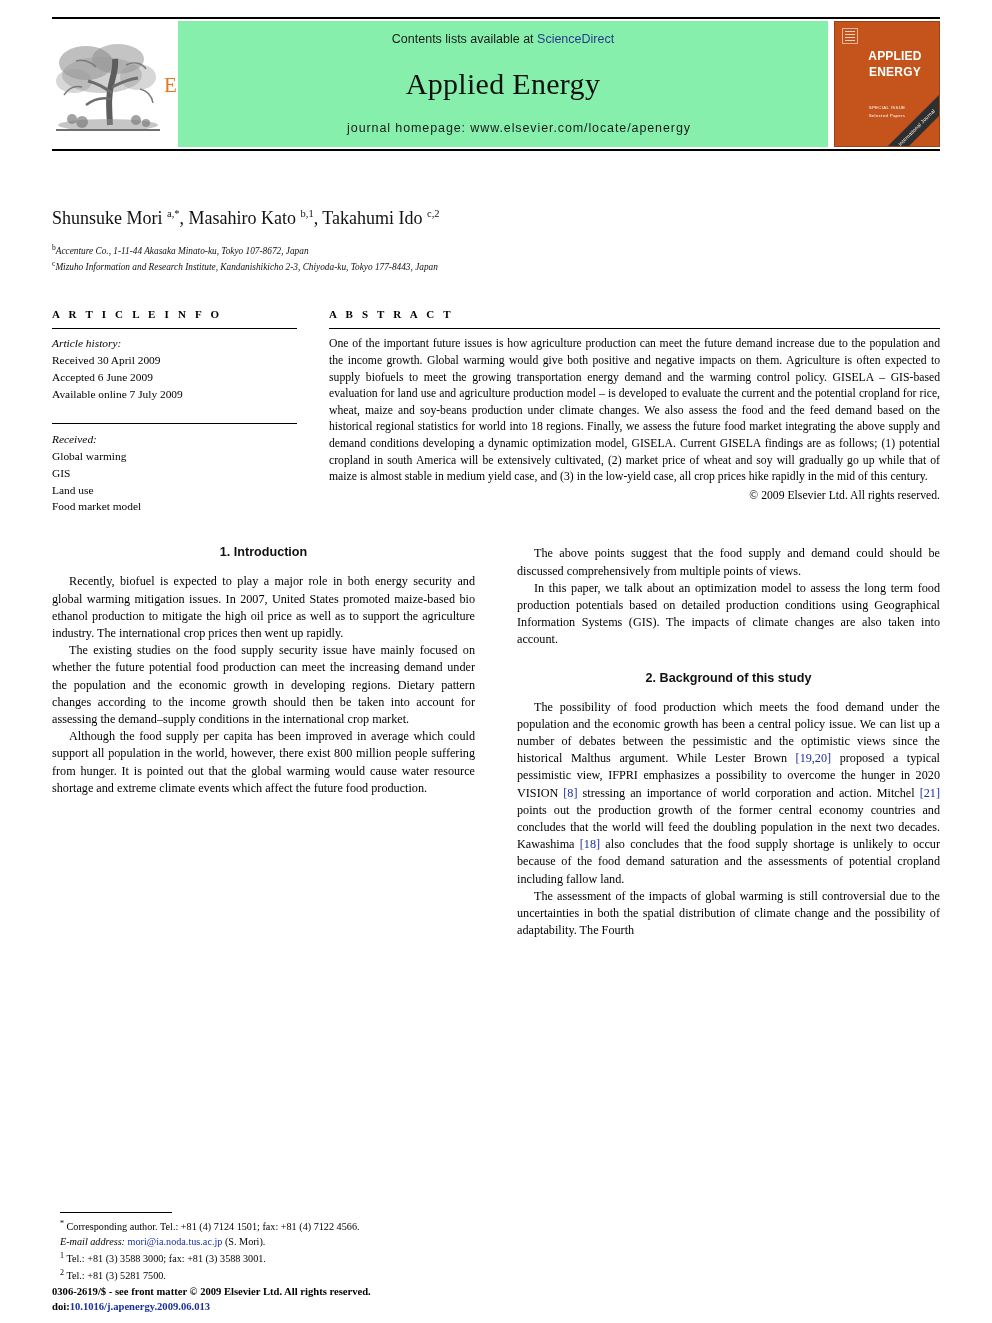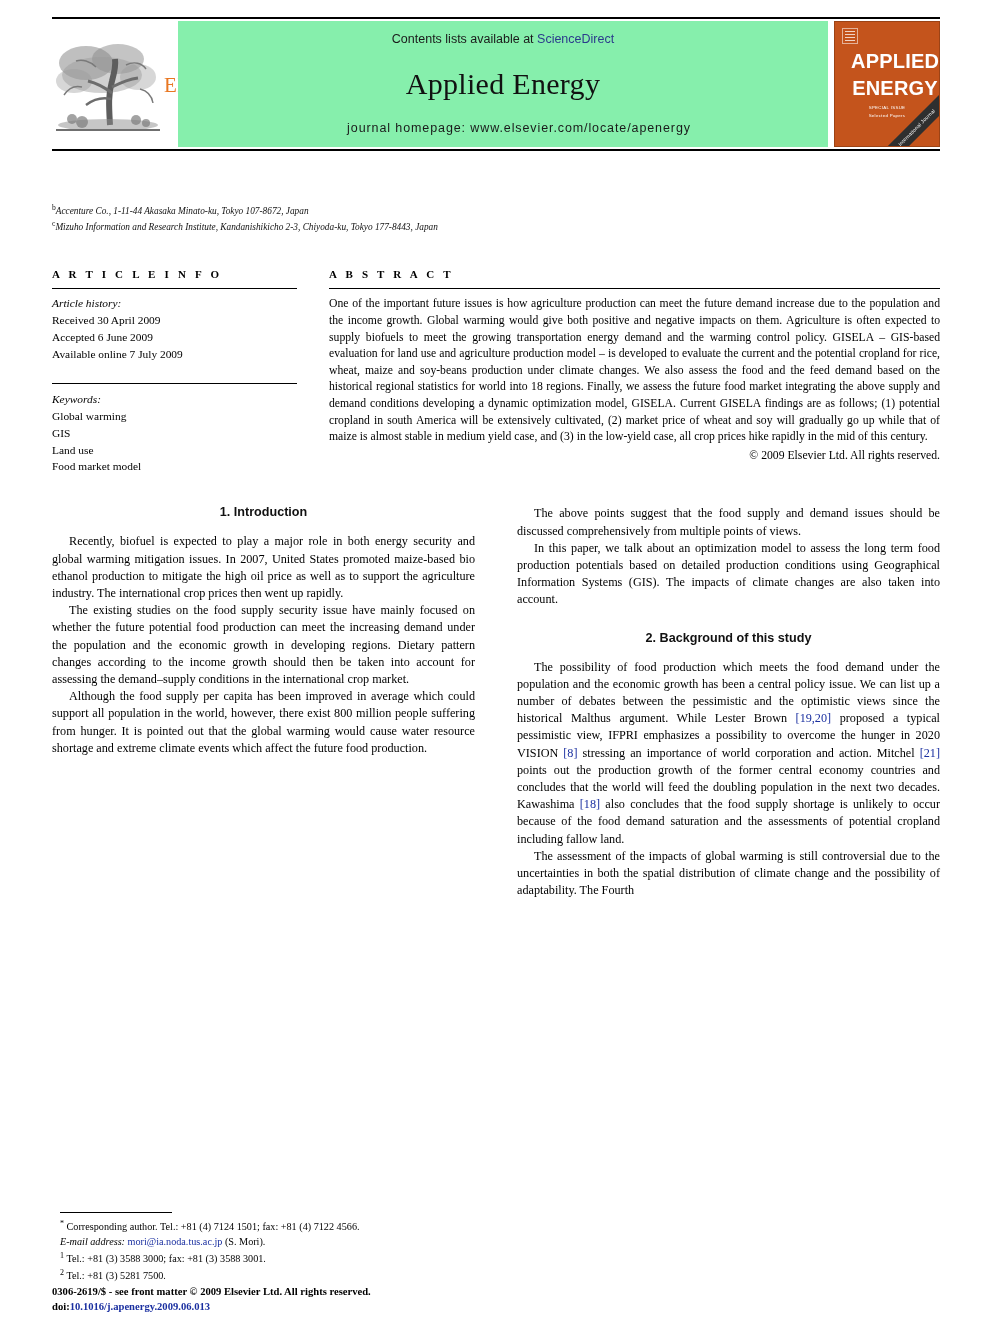--- a/index.html
+++ b/index.html
@@ -113,21 +113,21 @@
     position:absolute; left:2px; top:2px; right:2px; bottom:2px;
     background:
       repeating-linear-gradient(0deg, rgba(255,255,255,.75) 0 1px, transparent 1px 3px);
   }
   .cover-title {
     position: absolute;
     left: 16px; right: 0;
     top: 26px;
     color: #fff;
     font-family: "Liberation Sans", sans-serif;
-    font-size: 20px;
+    font-size: 12px;
     font-weight: bold;
     line-height: 1.35;
     text-align: center;
     letter-spacing: .2px;
   }
   .cover-footer {
     position: absolute;
     left: 0; right: 0;
     bottom: 26px;
     text-align: center;
@@ -343,41 +343,42 @@
       <div class="cover-footer">
         <div>SPECIAL ISSUE</div>
         <div>Selected Papers</div>
       </div>
       <div class="cover-ribbon">An International Journal</div>
     </div>
   </div>
   <div class="masthead-rule"></div>
 
   <div class="title-block">
+    <div class="authors">Shunsuke Mori <sup>a,*</sup>, Masahiro Kato <sup>b,1</sup>, Takahumi Ido <sup>c,2</sup></div>
     <div class="affiliations">
       <div><sup>b</sup><span>Accenture Co., 1-11-44 Akasaka Minato-ku, Tokyo 107-8672, Japan</span></div>
       <div><sup>c</sup><span>Mizuho Information and Research Institute, Kandanishikicho 2-3, Chiyoda-ku, Tokyo 177-8443, Japan</span></div>
     </div>
   </div>
 
   <div class="info-abstract">
 
     <div class="col-info">
       <div class="sec-head">A R T I C L E   I N F O</div>
       <div class="hr-black"></div>
       <div class="history">
         <div class="lbl">Article history:</div>
         <div>Received 30 April 2009</div>
         <div>Accepted 6 June 2009</div>
         <div>Available online 7 July 2009</div>
       </div>
       <div class="kw-box">
         <div class="hr-thin"></div>
         <div class="keywords" style="padding-top:7px;">
-          <div class="lbl">Keywords:</div>
+          <div class="lbl">Received:</div>
           <div>Global warming</div>
           <div>GIS</div>
           <div>Land use</div>
           <div>Food market model</div>
         </div>
       </div>
     </div>
 
     <div class="col-abs">
       <div class="sec-head">A B S T R A C T</div>
@@ -390,21 +391,21 @@
   <div class="body-cols">
 
     <div class="bcol">
       <h2 class="h2">1. Introduction</h2>
       <p class="para">Recently, biofuel is expected to play a major role in both energy security and global warming mitigation issues. In 2007, United States promoted maize-based bio ethanol production to mitigate the high oil price as well as to support the agriculture industry. The international crop prices then went up rapidly.</p>
       <p class="para">The existing studies on the food supply security issue have mainly focused on whether the future potential food production can meet the increasing demand under the population and the economic growth in developing regions. Dietary pattern changes according to the income growth should then be taken into account for assessing the demand–supply conditions in the international crop market.</p>
       <p class="para">Although the food supply per capita has been improved in average which could support all population in the world, however, there exist 800 million people suffering from hunger. It is pointed out that the global warming would cause water resource shortage and extreme climate events which affect the future food production.</p>
     </div>
 
     <div class="bcol">
-      <p class="para">The above points suggest that the food supply and demand issues should be discussed comprehensively from multiple points of views.</p>
+      <p class="para">The above points suggest that the food supply and demand could should be discussed comprehensively from multiple points of views.</p>
       <p class="para">In this paper, we talk about an optimization model to assess the long term food production potentials based on detailed production conditions using Geographical Information Systems (GIS). The impacts of climate changes are also taken into account.</p>
       <h2 class="h2 spaced">2. Background of this study</h2>
       <p class="para"><span>The possibility of food production which meets the food demand under the population and the economic growth has been a central policy issue. We can list up a number of debates between the pessimistic and the optimistic views since the historical Malthus argument. While Lester Brown </span><span class="ref">[19,20]</span><span> proposed a typical pessimistic view, IFPRI emphasizes a possibility to overcome the hunger in 2020 VISION </span><span class="ref">[8]</span><span> stressing an importance of world corporation and action. Mitchel </span><span class="ref">[21]</span><span> points out the production growth of the former central economy countries and concludes that the world will feed the doubling population in the next two decades. Kawashima </span><span class="ref">[18]</span><span> also concludes that the food supply shortage is unlikely to occur because of the food demand saturation and the assessments of potential cropland including fallow land.</span></p>
       <p class="para">The assessment of the impacts of global warming is still controversial due to the uncertainties in both the spatial distribution of climate change and the possibility of adaptability. The Fourth</p>
     </div>
   </div>
 
   <div class="footnotes">
     <div class="fn-rule"></div>
     <div class="fn-item">

